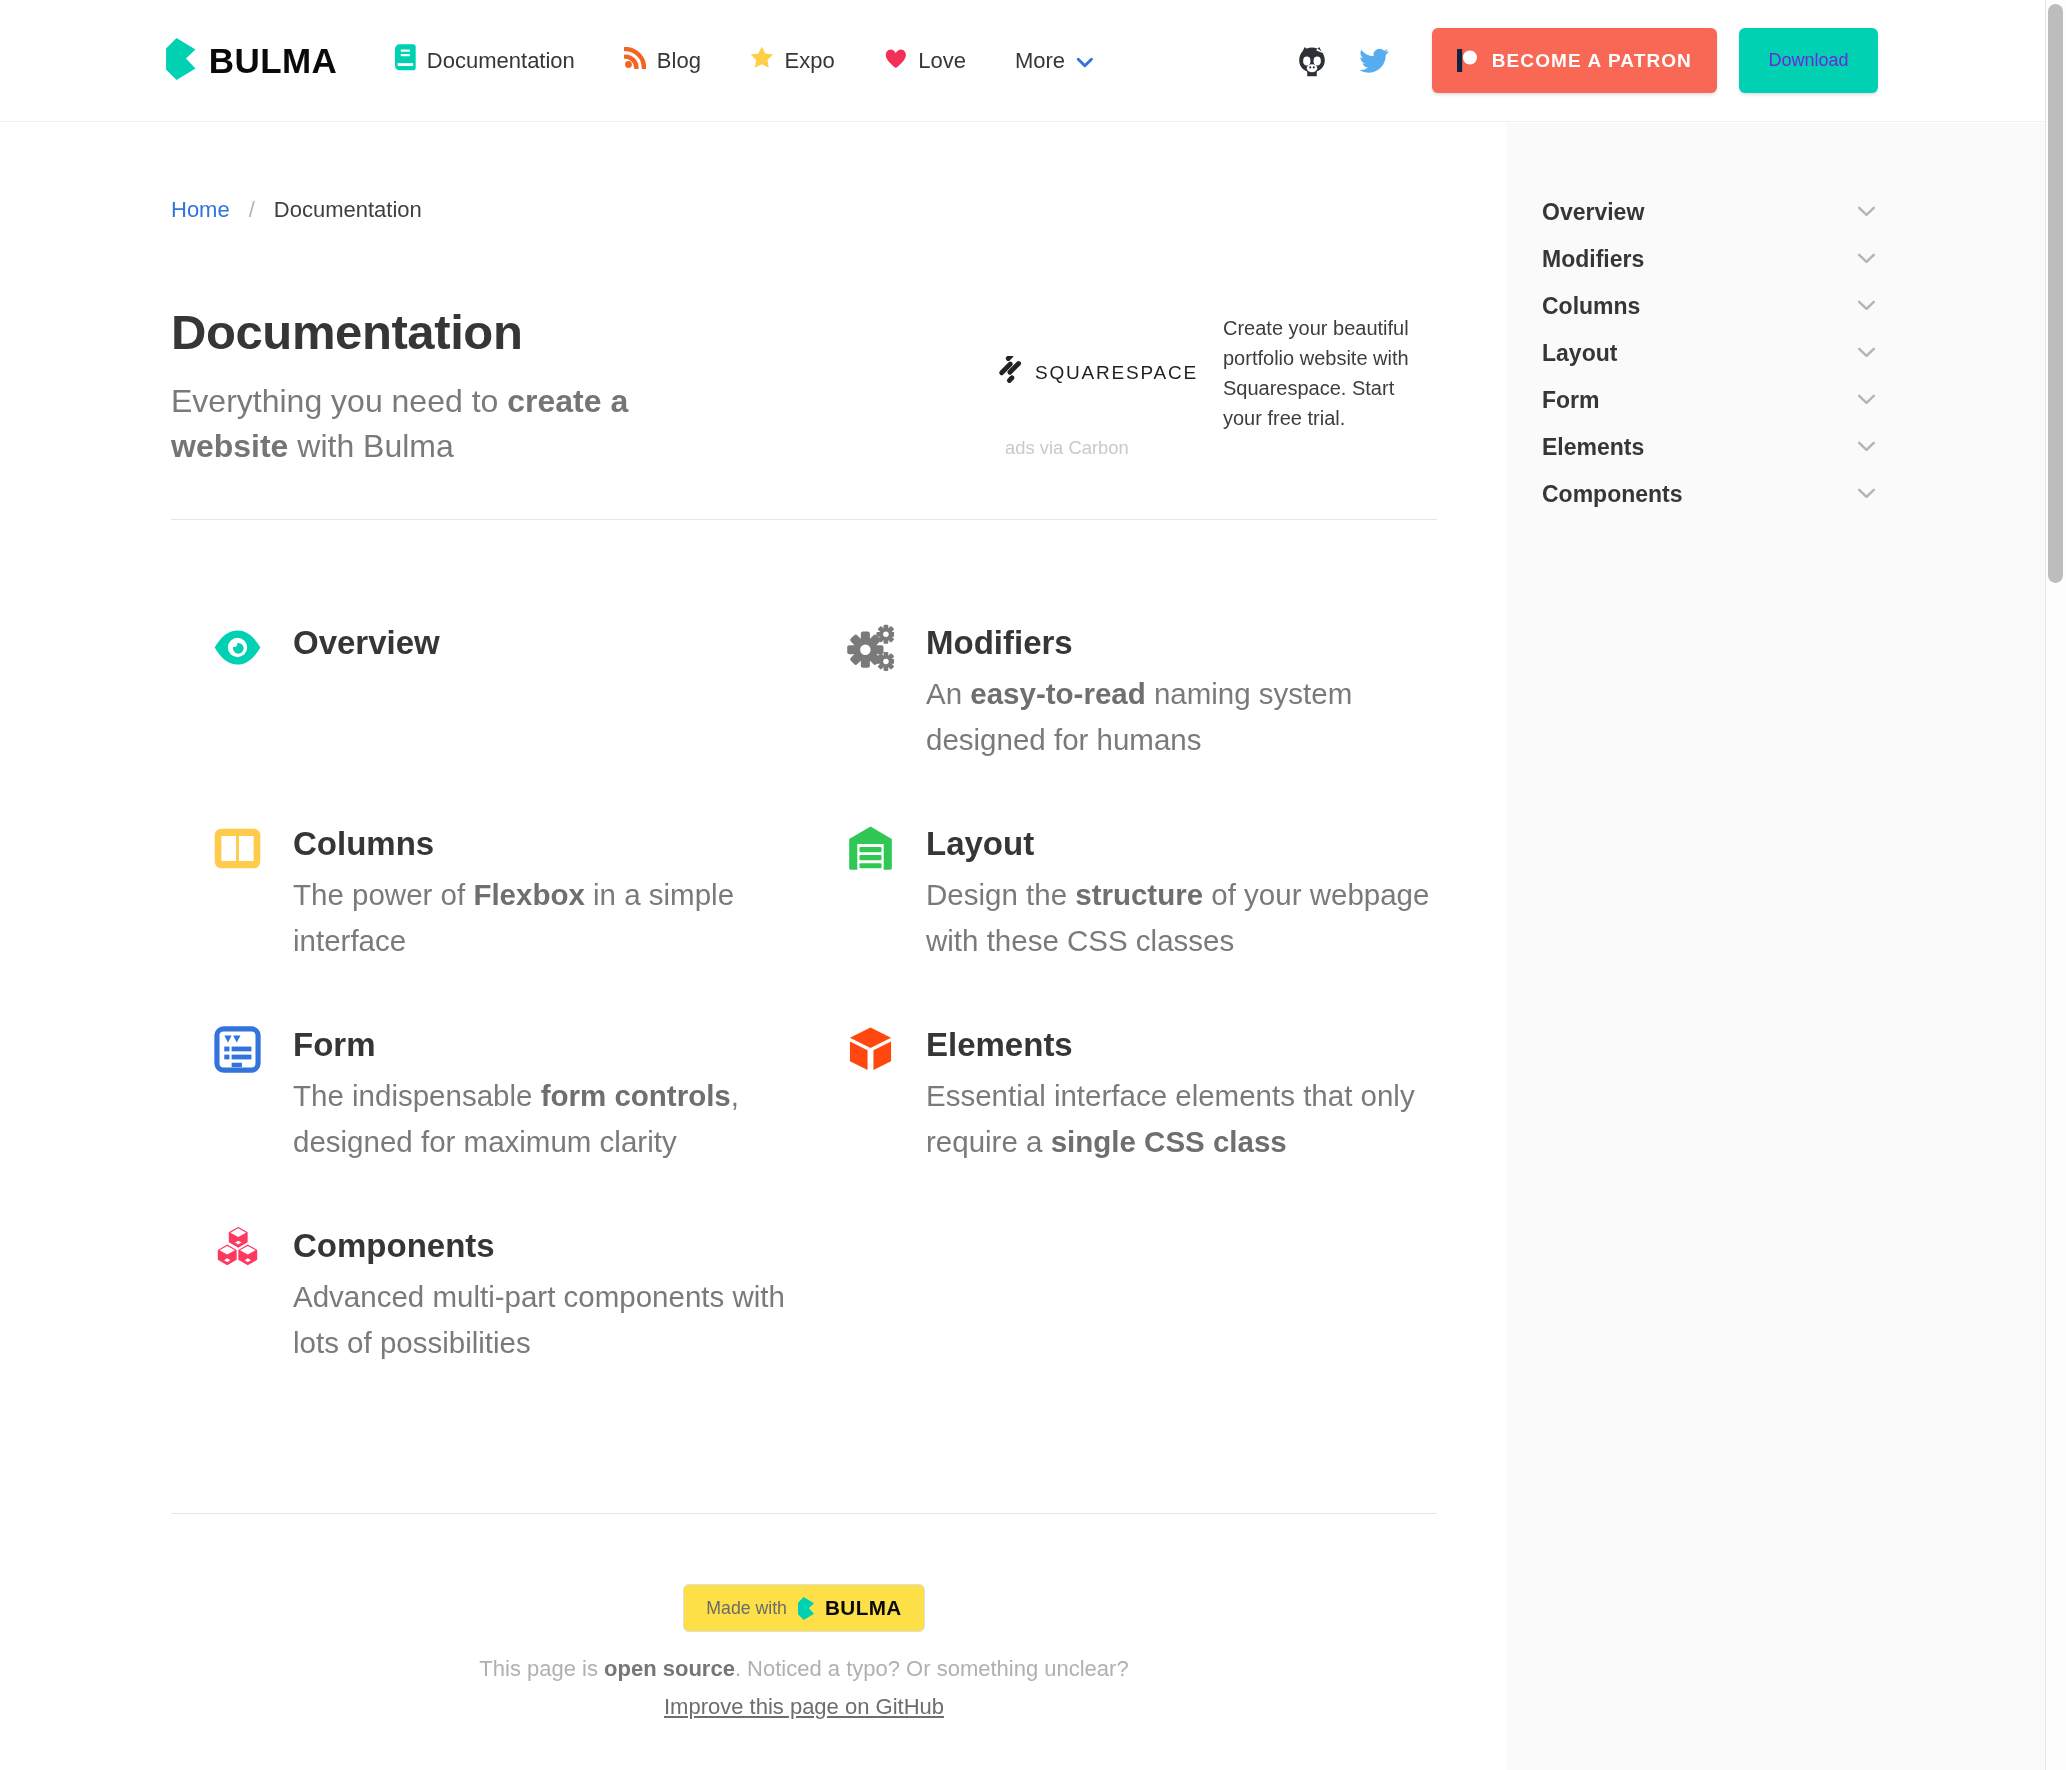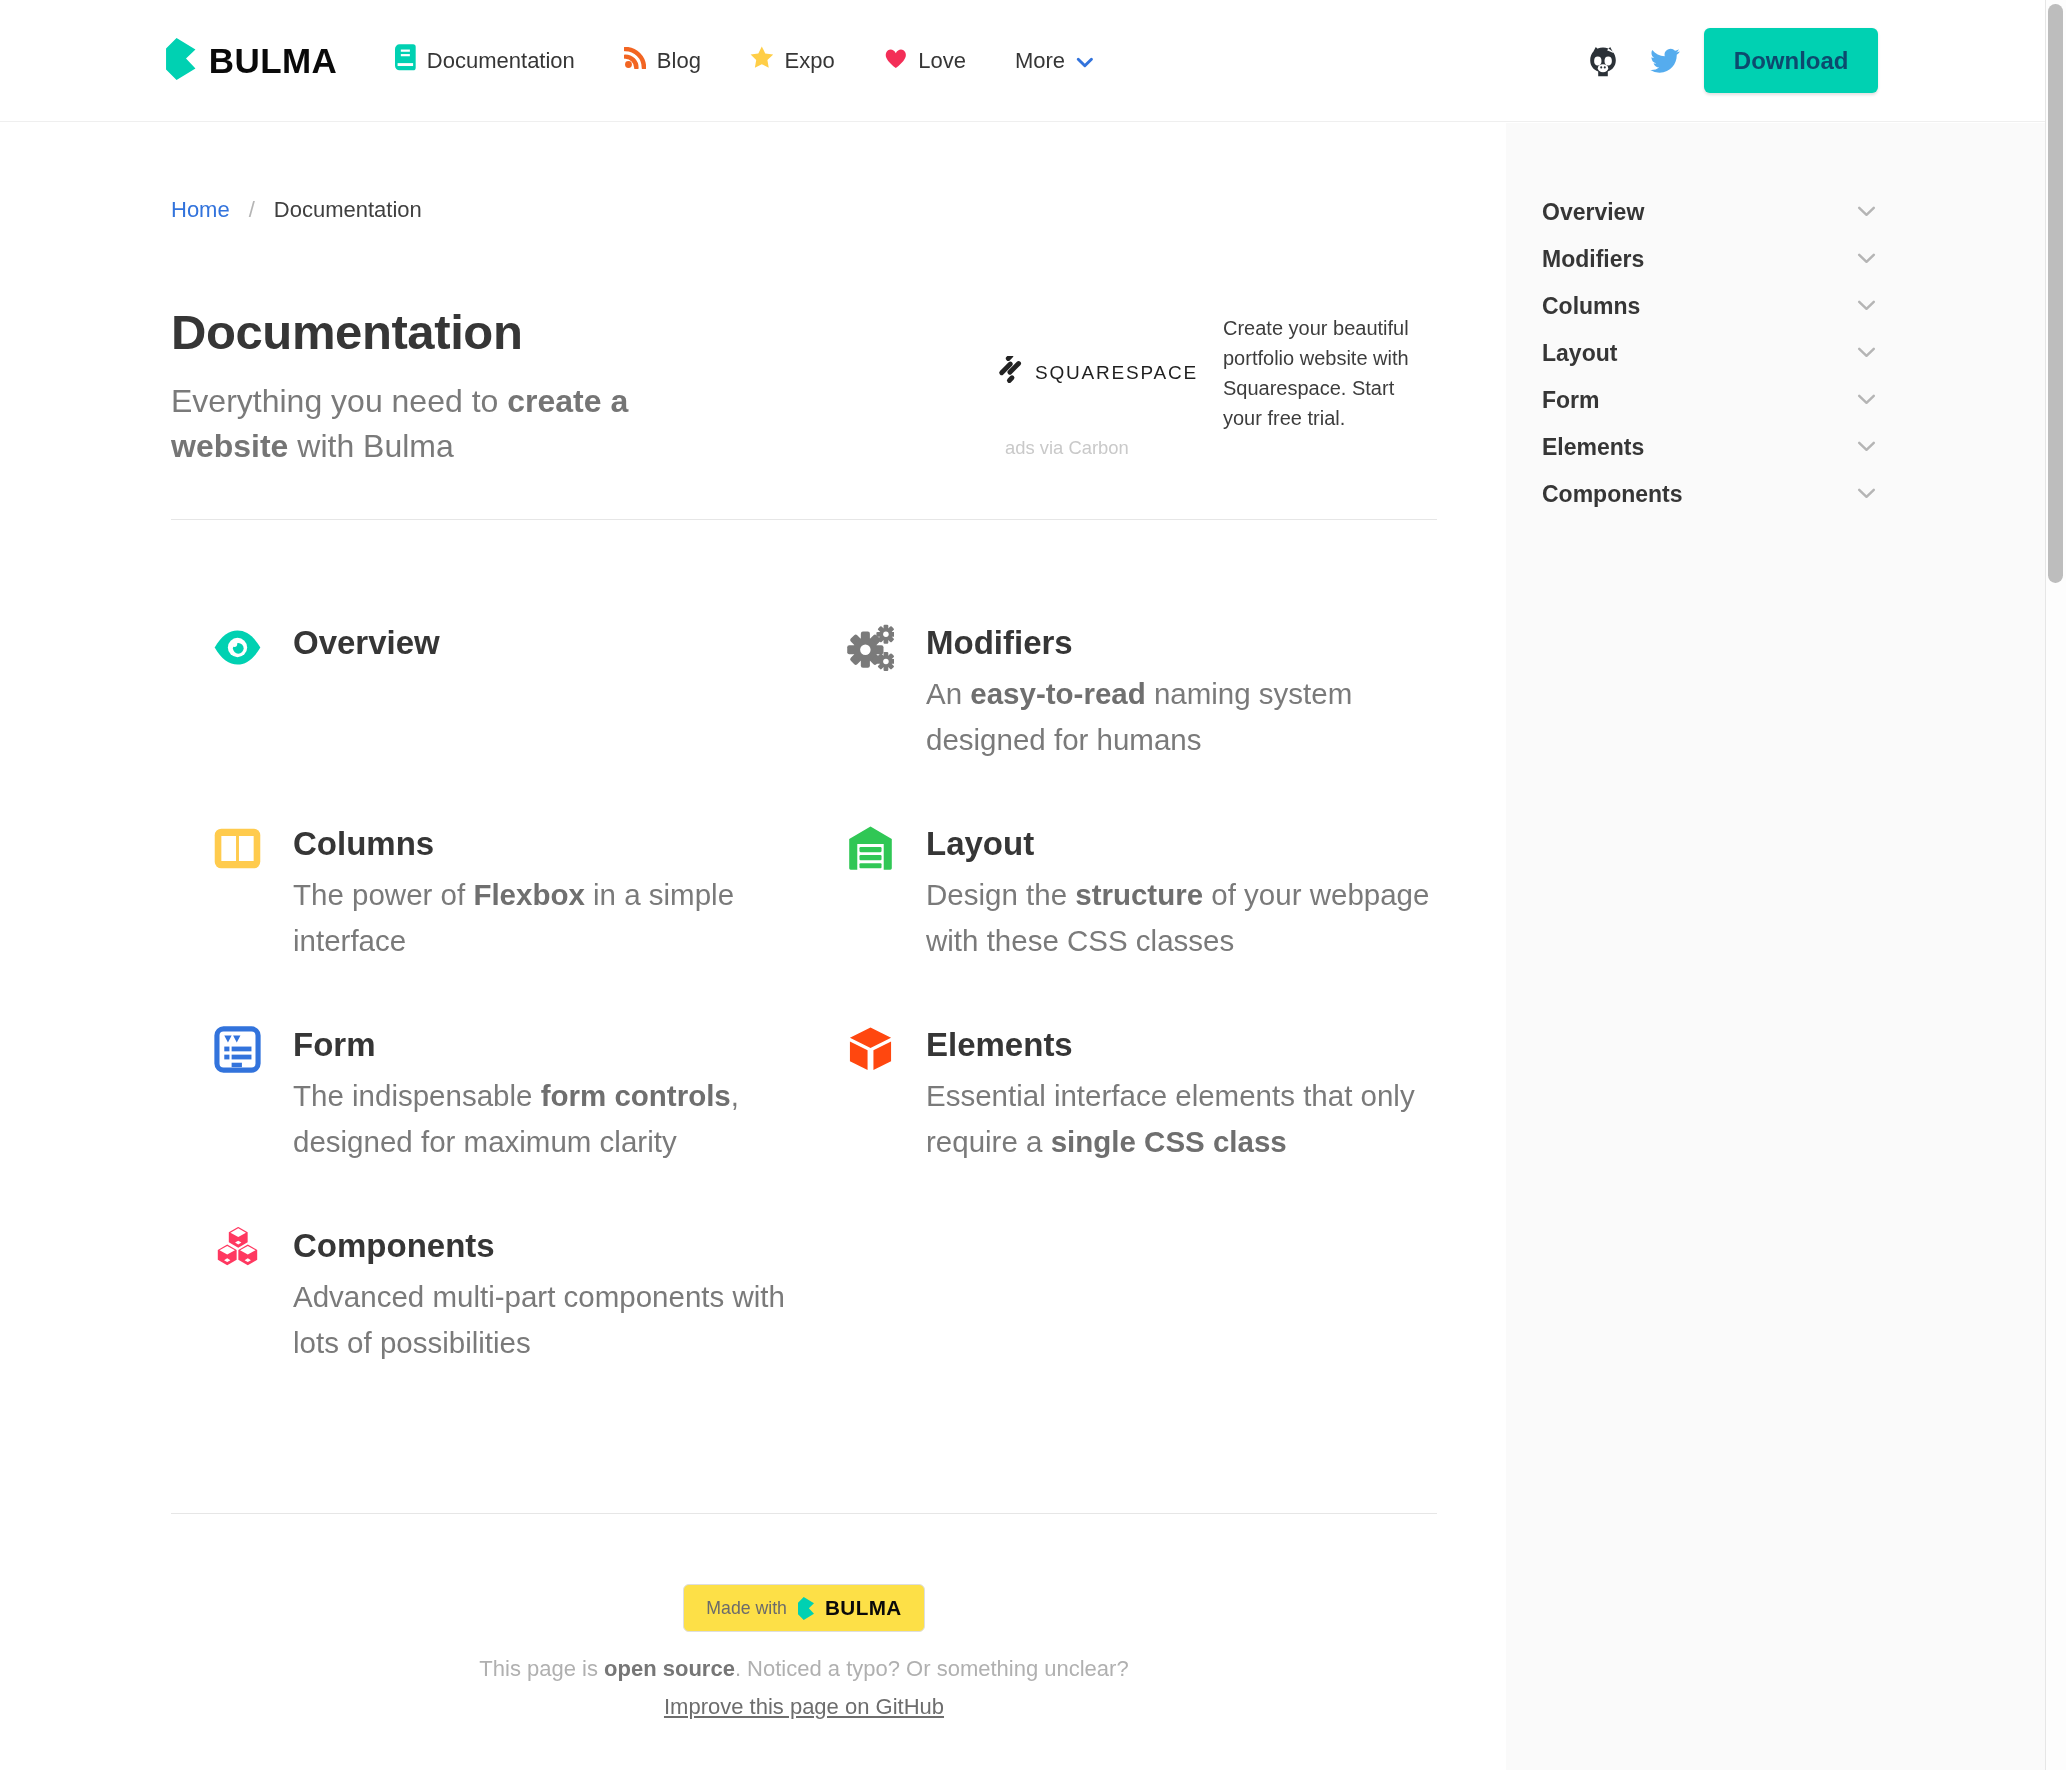--- a/index.html
+++ b/index.html
@@ -22,21 +22,21 @@
   .nav-spacer { flex:1; }
   .nav-right { display:flex; align-items:center; }
   .icon-btn { display:flex; align-items:center; justify-content:center; cursor:pointer; }
   .btn {
     display:flex; align-items:center; height:65px; border-radius:5.9px; cursor:pointer;
     box-shadow:0 1.5px 3px rgba(10,10,10,.12);
   }
   .btn-patron { background:#f96854; padding:0 25px; margin-left:41px; gap:14.8px; }
   .btn-patron span { color:#fff; font-size:19px; font-weight:700; letter-spacing:1.1px; }
   .btn-download { background:#00d1b2; padding:0 29.5px; margin-left:22px; }
-  .btn-download span { color:#0c4a6e; font-size:24px; font-weight:700; }
+  .btn-download span { color:#6d28d9; font-size:18px; font-weight:400; }
 
   
   .page { position:absolute; top:123px; left:0; right:0; bottom:0; display:flex; }
   .main { width:1506px; background:#fff; padding:0 69px 0 171px; }
   .aside { flex:1; background:#fafafa; padding:66px 0 0 36px; }
 
   
   .breadcrumb { margin-top:74px; display:flex; align-items:center; gap:19px; font-size:22px; }
   .bc-home { color:#3273dc; cursor:pointer; }
   .bc-sep { color:#b5b5b5; }
@@ -194,20 +194,29 @@
         <ellipse cx="20" cy="29" rx="6.5" ry="5" fill="#fff"></ellipse>
         <circle cx="17.8" cy="28" r="1.3" fill="#2b3137"></circle>
           <circle cx="22.2" cy="28" r="1.3" fill="#2b3137"></circle>
       </svg>
     </div>
     <div class="icon-btn">
       <svg width="34" height="29.5" viewBox="0 0 24 24">
         <path d="M23.953 4.57a10 10 0 01-2.825.775 4.958 4.958 0 002.163-2.723 9.99 9.99 0 01-3.127 1.195 4.92 4.92 0 00-8.384 4.482C7.69 8.095 4.067 6.13 1.64 3.162a4.822 4.822 0 00-.666 2.475c0 1.71.87 3.213 2.188 4.096a4.904 4.904 0 01-2.228-.616v.06a4.923 4.923 0 003.946 4.827 4.996 4.996 0 01-2.212.085 4.936 4.936 0 004.604 3.417 9.867 9.867 0 01-6.102 2.105c-.39 0-.779-.023-1.17-.067a13.995 13.995 0 007.557 2.209c9.053 0 13.998-7.496 13.998-13.985 0-.21 0-.42-.015-.63a9.935 9.935 0 002.46-2.548z" fill="#55acee"></path>
       </svg>
     </div>
+    <div class="btn btn-patron">
+      <span style="display:flex">
+        <svg width="20" height="23" viewBox="0 0 27 31">
+            <rect x="0" y="0" width="7" height="31" fill="#10243f"></rect>
+            <circle cx="17.5" cy="11.5" r="9.5" fill="#ffffff"></circle>
+          </svg>
+      </span>
+      <span>BECOME A PATRON</span>
+    </div>
     <div class="btn btn-download">
       <span>Download</span>
     </div>
   </div>
 </header>
 
 <div class="page">
 
   <main class="main">
 

